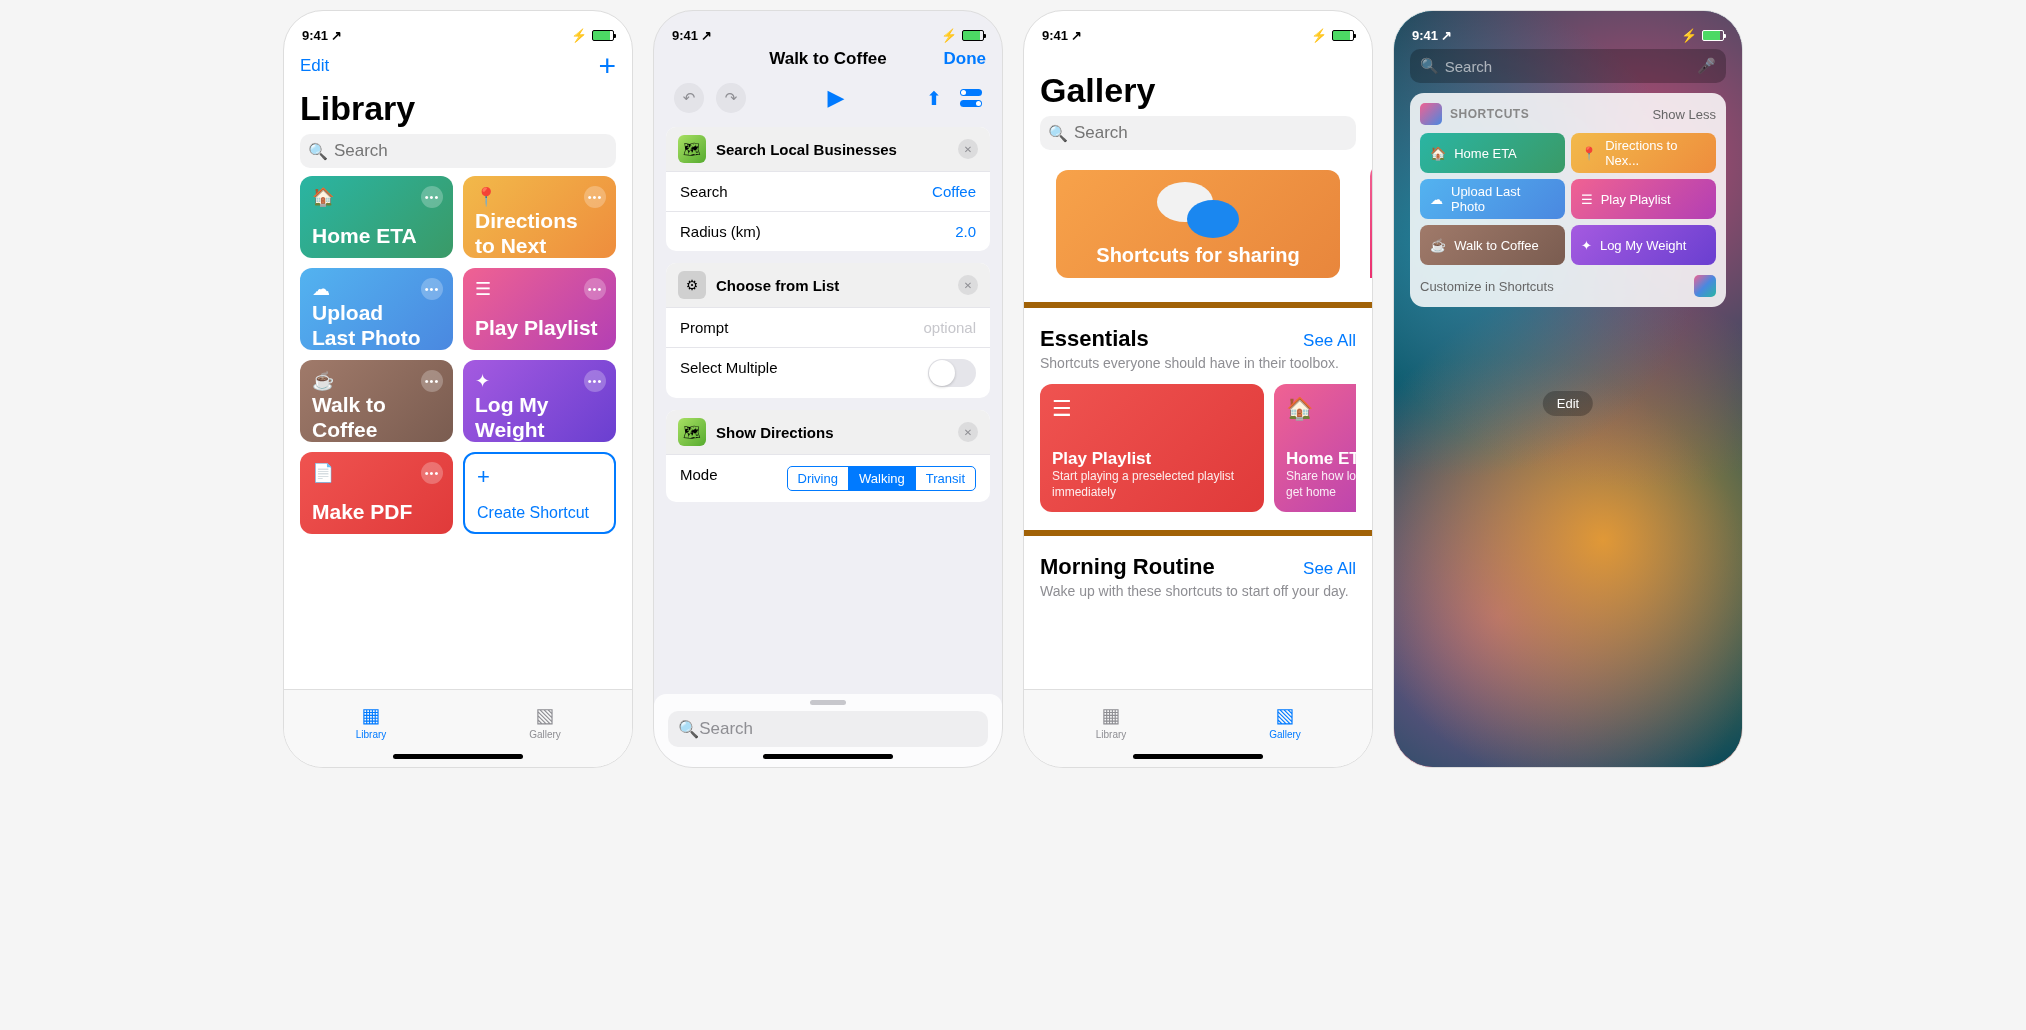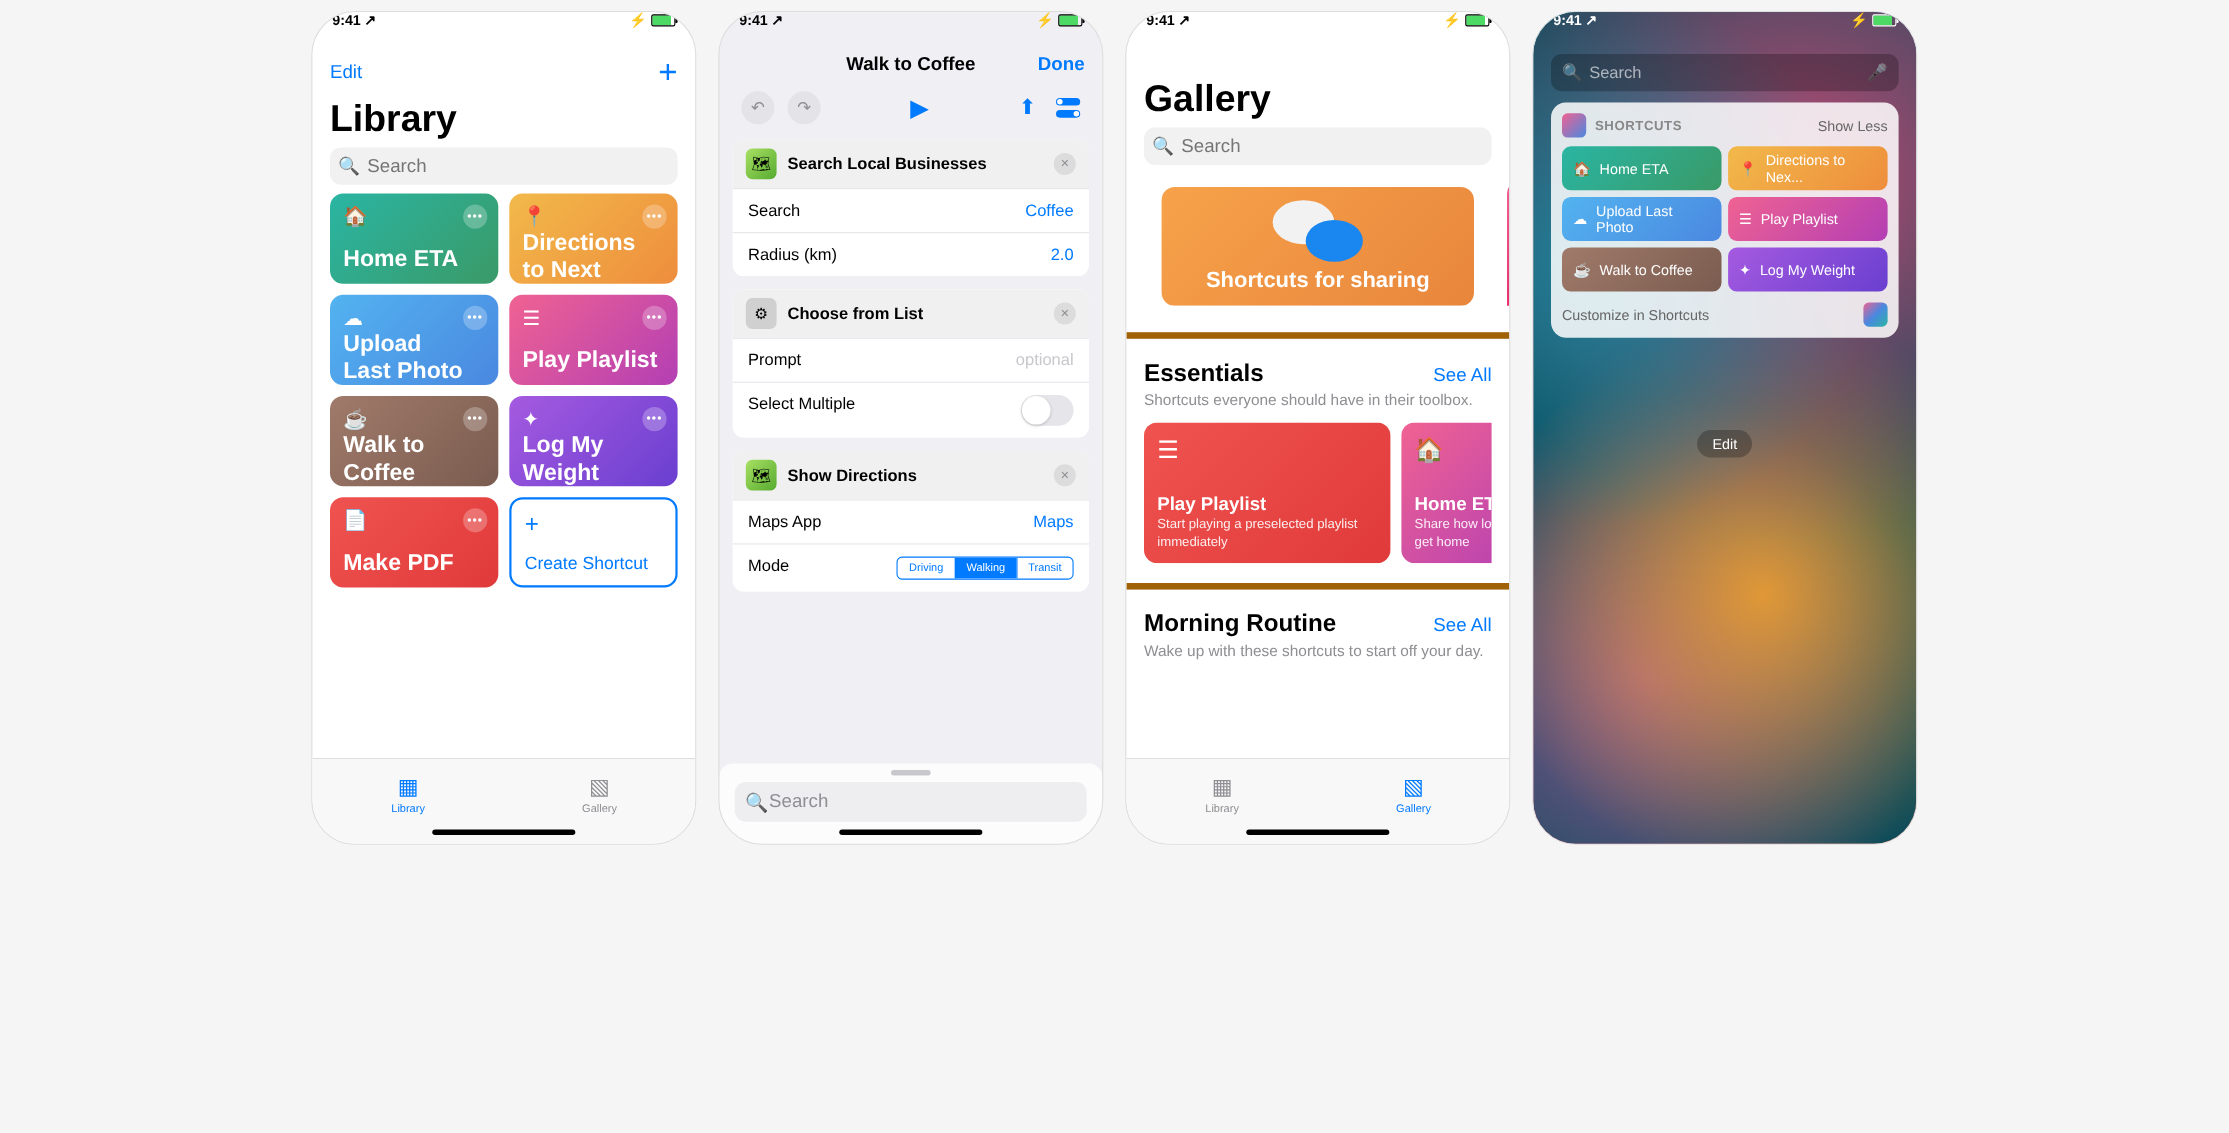--- a/index.html
+++ b/index.html
@@ -1,18 +1,18 @@
 <!DOCTYPE html>
 <html><head>
 <meta charset="utf-8">
 <style>
 * { margin: 0; padding: 0; box-sizing: border-box; font-family: -apple-system, BlinkMacSystemFont, "Segoe UI", Helvetica, Arial, sans-serif; }
 body { background: #f5f5f5; padding: 10px; display: flex; gap: 20px; justify-content: center; }
 .phone { width: 350px; height: 758px; background: #fff; border-radius: 40px; border: 1px solid #ddd; overflow: hidden; position: relative; display: flex; flex-direction: column; }
-.statusbar { height: 32px; display: flex; justify-content: space-between; align-items: flex-start; padding: 0 18px; font-size: 13px; font-weight: 600; }
+.statusbar { height: 32px; display: flex; justify-content: space-between; align-items: flex-end; padding: 0 18px; font-size: 13px; font-weight: 600; }
 .statusbar .time-group { display: flex; align-items: center; gap: 3px; }
 .statusbar .battery-group { display: flex; align-items: center; gap: 4px; }
 .battery-icon { width: 22px; height: 11px; border: 1px solid #000; border-radius: 2px; position: relative; background: linear-gradient(90deg, #4cd964 85%, transparent 85%); }
 .battery-icon::after { content: ''; position: absolute; right: -3px; top: 3px; width: 2px; height: 4px; background: #000; border-radius: 0 1px 1px 0; }
 .nav { display: flex; justify-content: space-between; align-items: center; padding: 6px 16px; }
 .nav-link { color: #007aff; font-size: 17px; }
 .plus-icon { color: #007aff; font-size: 30px; font-weight: 300; }
 .title { font-size: 34px; font-weight: 700; padding: 0 16px 6px; }
 .search-bar { margin: 0 16px 8px; background: rgba(142,142,147,0.12); border-radius: 10px; height: 34px; display: flex; align-items: center; padding: 0 8px; color: #8e8e93; }
 .search-bar .mag { margin-right: 6px; }
@@ -56,21 +56,21 @@
 .action-block { margin: 6px 12px; background: #fff; border-radius: 10px; overflow: hidden; }
 .action-header { display: flex; align-items: center; padding: 8px 12px; gap: 10px; background: #f0f0f0; }
 .action-header .aicon { width: 28px; height: 28px; border-radius: 6px; display: flex; align-items: center; justify-content: center; font-size: 14px; }
 .action-header .aname { flex: 1; font-size: 15px; font-weight: 600; }
 .action-header .close { width: 20px; height: 20px; border-radius: 10px; background: rgba(142,142,147,0.2); display: flex; align-items: center; justify-content: center; font-size: 10px; color: #8e8e93; }
 .action-row { display: flex; justify-content: space-between; padding: 11px 14px; font-size: 15px; border-top: 1px solid #e5e5ea; }
 .action-row .val { color: #007aff; }
 .action-row .placeholder { color: #c7c7cc; }
 .ios-switch { width: 48px; height: 28px; border-radius: 14px; background: #e5e5ea; position: relative; }
 .ios-switch::after { content: ''; width: 26px; height: 26px; border-radius: 13px; background: #fff; position: absolute; top: 1px; left: 1px; box-shadow: 0 1px 3px rgba(0,0,0,0.2); }
-.segment { display: flex; border: 1px solid #007aff; border-radius: 5px; overflow: hidden; font-size: 10px; }
+.segment { display: flex; border: 1px solid #007aff; border-radius: 5px; overflow: hidden; font-size: 13px; }
 .segment span { padding: 4px 10px; color: #007aff; }
 .segment span.sel { background: #007aff; color: #fff; }
 .segment span + span { border-left: 1px solid #007aff; }
 .grabber { width: 36px; height: 5px; background: #c7c7cc; border-radius: 3px; margin: 4px auto; }
 .bottom-search { margin: 6px 14px 20px; background: rgba(142,142,147,0.12); border-radius: 10px; height: 36px; display: flex; align-items: center; padding: 0 10px; color: #8e8e93; font-size: 17px; }
 
 
 .banner { margin: 6px 16px 0; height: 108px; border-radius: 12px; background: linear-gradient(135deg, #f7a24a, #e8863c); display: flex; flex-direction: column; align-items: center; justify-content: center; color: #fff; }
 .chat-bubbles { position: relative; width: 82px; height: 56px; }
 .bubble1 { position: absolute; width: 56px; height: 40px; background: #f2f2f2; border-radius: 50%; left: 0; top: 0; }
@@ -255,24 +255,20 @@
     </div>
   </div>
 
   <div class="action-block">
     <div class="action-header">
       <span class="aicon maps-icon">🗺</span>
       <span class="aname">Show Directions</span>
       <span class="close">✕</span>
     </div>
     <div class="action-row">
-      <span>Maps App</span>
-      <span class="val">Maps</span>
-    </div>
-    <div class="action-row">
       <span>Mode</span>
       <span class="segment">
         <span>Driving</span>
         <span class="sel">Walking</span>
         <span>Transit</span>
       </span>
     </div>
   </div>
 
   <div class="bottom-panel" style="margin-top:auto;">

